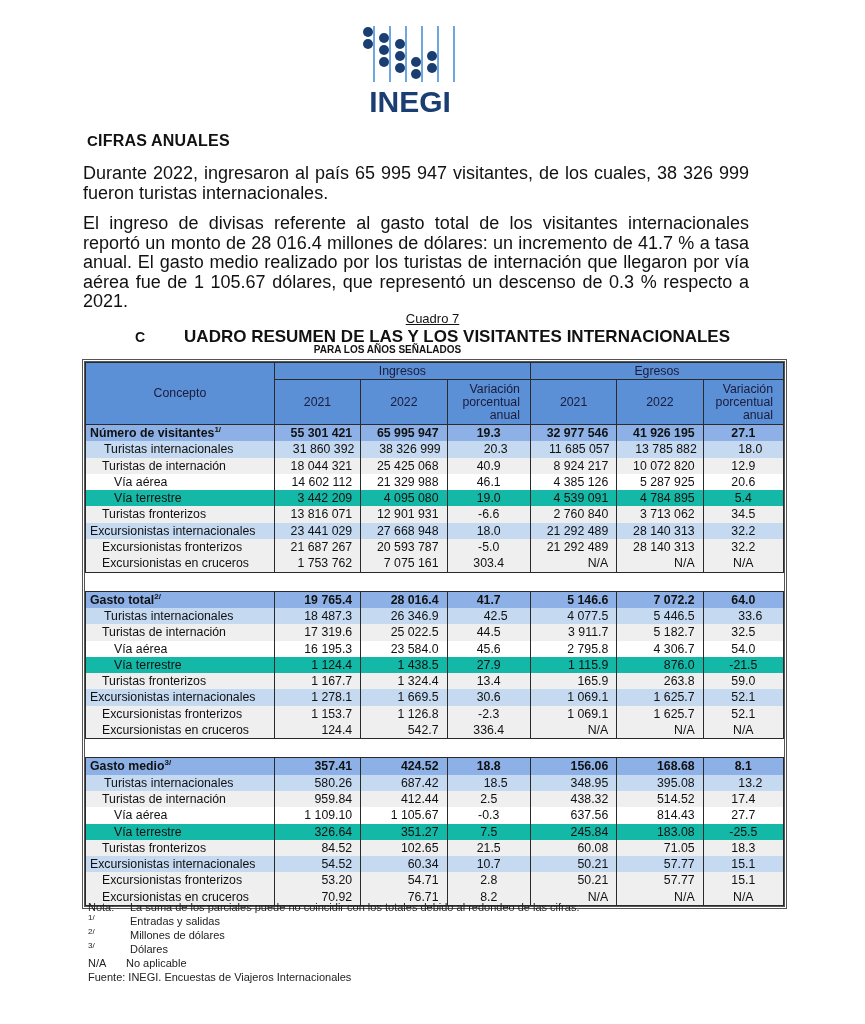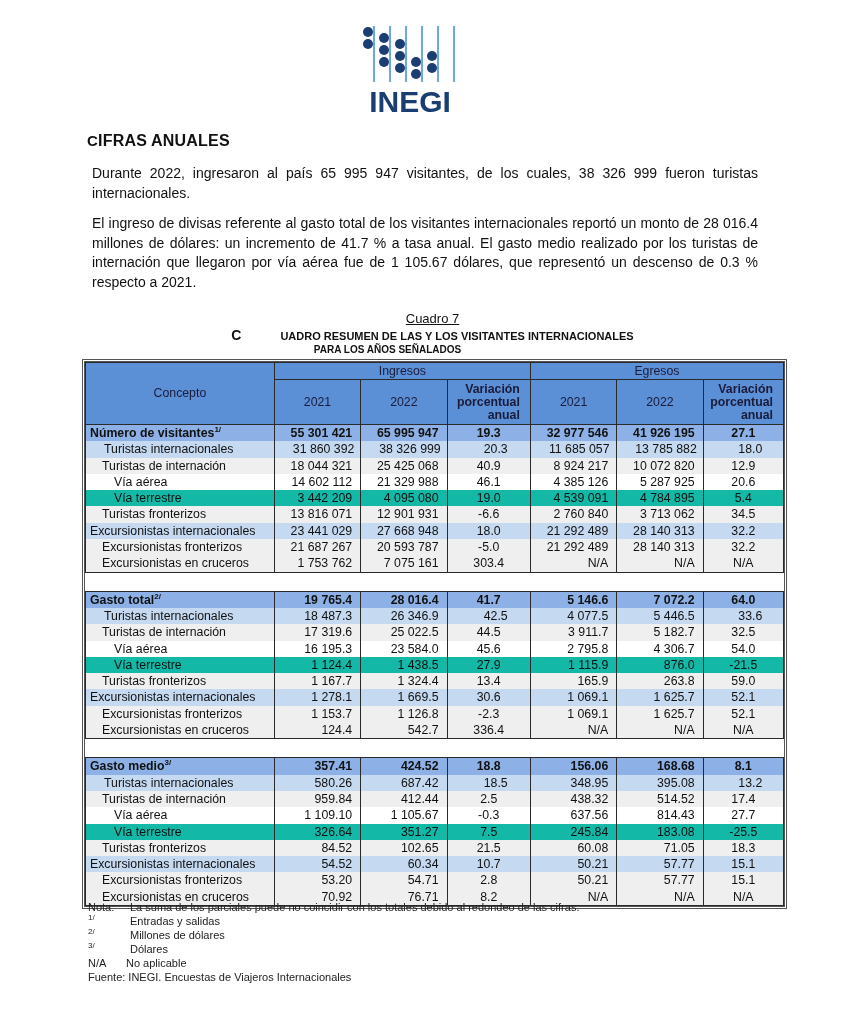--- a/index.html
+++ b/index.html
@@ -1,34 +1,34 @@
 <!DOCTYPE html>
 <html><head>
 <meta charset="utf-8">
 <style>
   html, body { margin: 0; padding: 0; background: #ffffff; }
   body { width: 865px; height: 1024px; position: relative; font-family: "Liberation Sans", sans-serif; color: #111; overflow: hidden; }
   .logo { position: absolute; left: 360px; top: 24px; width: 100px; height: 92px; }
   .heading { position: absolute; left: 87px; top: 132px; font-size: 15px; font-weight: bold; letter-spacing: 0.2px; }
   .heading .sc { font-size: 16px; }
-  .para { position: absolute; left: 92px; width: 666px; font-size: 14px; line-height: 19.5px; text-align: justify; }
+  .para { position: absolute; left: 83px; width: 666px; font-size: 18px; line-height: 19.5px; text-align: justify; }
   .p1 { top: 164px; }
   .p2 { top: 214px; }
   .cap1 { position: absolute; left: 0; width: 865px; top: 311px; text-align: center; font-size: 13px; text-decoration: underline; }
   .cap2 { position: absolute; left: 0; width: 865px; top: 327px; text-align: center; font-size: 14px; font-weight: bold; }
-  .cap2 .sc { font-size: 11px; padding-left: 39px; }
+  .cap2 .sc { font-size: 17px; padding-left: 39px; }
   .cap3 { position: absolute; left: 0; width: 775px; top: 344px; text-align: center; font-size: 10px; font-weight: bold; }
 
   .tbl-wrap { position: absolute; left: 82px; top: 359px; width: 705px; border: 3px double #555; box-sizing: border-box; }
   table { border-collapse: collapse; width: 100%; font-size: 12.3px; table-layout: fixed; }
   col.c0 { width: 188px; } col.c1 { width: 86px; } col.c2 { width: 86px; } col.c3 { width: 83px; } col.c4 { width: 86px; } col.c5 { width: 86px; } col.c6 { width: 80px; }
   th { background: #5b8fd6; color: #1b1b3a; font-weight: normal; border: 1px solid #2a2a2a; padding: 0 4px; line-height: 13px; }
   th.top { height: 16px; }
   th.yr { height: 44px; }
-  th.var { text-align: right; padding-right: 10px; font-weight: bold; }
+  th.var { text-align: right; padding-right: 10px; }
   td { padding: 0 4px; height: 16.3px; line-height: 16.3px; border-left: 1px solid #2a2a2a; border-right: 1px solid #2a2a2a; white-space: nowrap; }
   td.num { text-align: right; padding-right: 8px; }
   td.var { text-align: center; }
   tr.total td { background: #8db1e6; font-weight: bold; border-top: 1px solid #2a2a2a; }
   tr.lvl1 td { background: #c5d9f1; padding-left: 18px; }
   tr.lvl2 td { background: #efefef; }
   tr.lvl3 td { background: #ffffff; }
   tr.lvl3b td { background: #14b8a6; }
   tr.lvl2b td { background: #efefef; }
   tr.exc td { background: #c5d9f1; }

